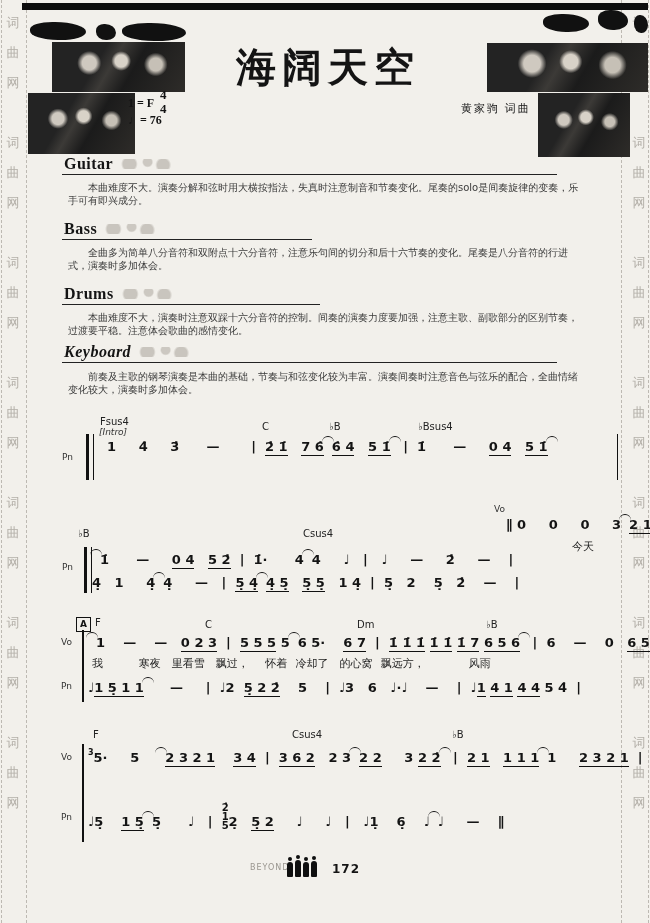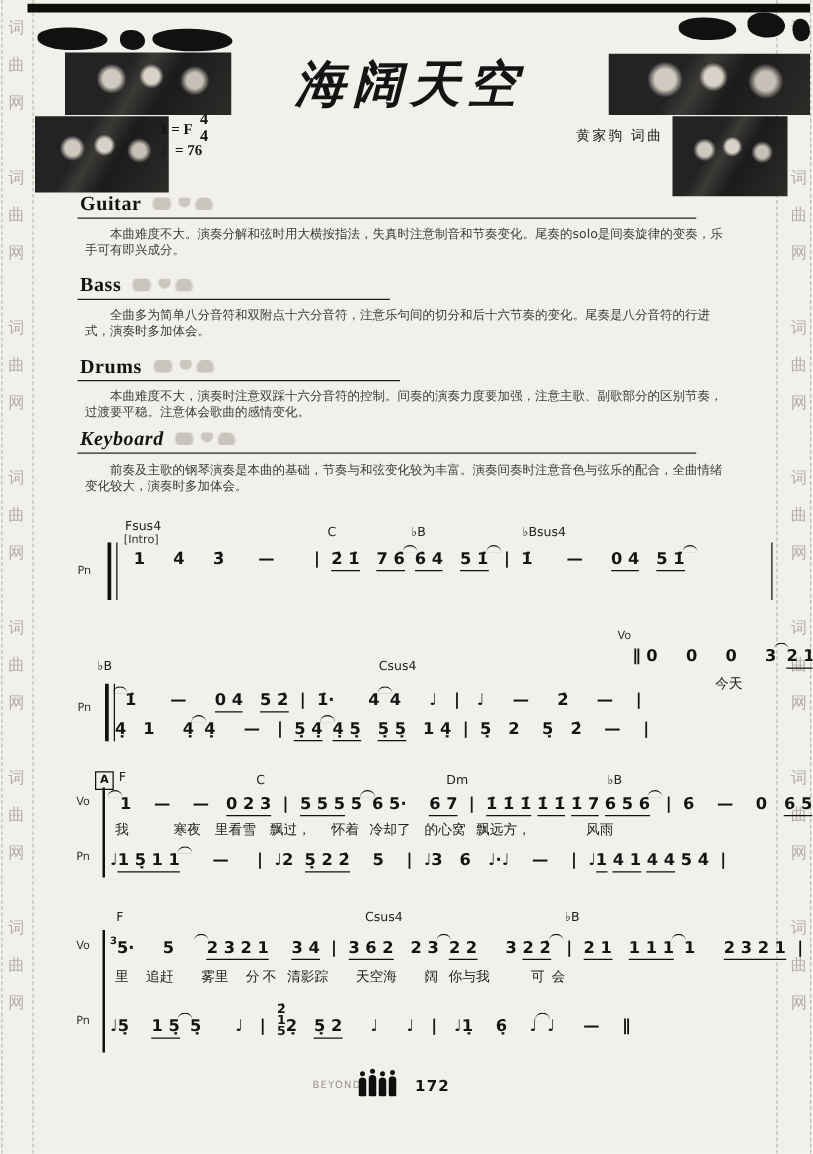--- a/index.html
+++ b/index.html
@@ -20,21 +20,21 @@
   
   .photo{background:
       radial-gradient(circle at 28% 42%, #cfc9c0 0 7%, rgba(0,0,0,0) 12%),
       radial-gradient(circle at 52% 38%, #d8d2c8 0 8%, rgba(0,0,0,0) 13%),
       radial-gradient(circle at 78% 45%, #c6c0b6 0 6%, rgba(0,0,0,0) 11%),
       linear-gradient(120deg, #232323 0 35%, #3c3a37 45%, #1b1b1b 60%, #2e2c29 100%);}
   .blob{background:#111;border-radius:40% 55% 45% 50%;}
 
   
   .title{left:228px;top:40px;width:200px;text-align:center;font-size:40px;font-weight:bold;
-         font-style:italic;letter-spacing:6px;white-space:nowrap;}
+         letter-spacing:6px;white-space:nowrap;}
   .keyline{font-size:12px;font-weight:bold;font-family:"Liberation Serif",serif;}
   .meter{left:160px;top:88px;font-size:13px;font-weight:bold;line-height:14px;text-align:center;}
   .credit{left:461px;top:101px;font-size:11px;letter-spacing:2px;}
 
   
   .sec-head{font-family:"Liberation Serif",serif;font-size:16px;font-weight:bold;letter-spacing:.5px;}
   .sec-rule{border-bottom:1.6px solid #222;height:0;}
   .sec-spark{display:inline-block;width:52px;height:10px;margin-left:6px;
      background:radial-gradient(circle at 20% 50%, #c9c5be 0 15%, rgba(0,0,0,0) 20%),
                 radial-gradient(circle at 55% 30%, #ccc8c1 0 14%, rgba(0,0,0,0) 19%),
@@ -163,21 +163,21 @@
 
   <div class="abs sec-head" style="left:64px;top:285px;"><span>Drums</span><span class="sec-spark"></span></div>
   <div class="abs sec-rule" style="left:62px;top:304px;width:258px;"></div>
   <div class="abs para" style="left:68px;top:311px;">本曲难度不大，演奏时注意双踩十六分音符的控制。间奏的演奏力度要加强，注意主歌、副歌部分的区别节奏，过渡要平稳。注意体会歌曲的感情变化。</div>
 
   <div class="abs sec-head" style="left:64px;top:343px;font-style:italic;"><span>Keyboard</span><span class="sec-spark"></span></div>
   <div class="abs sec-rule" style="left:62px;top:362px;width:495px;"></div>
   <div class="abs para" style="left:68px;top:370px;">前奏及主歌的钢琴演奏是本曲的基础，节奏与和弦变化较为丰富。演奏间奏时注意音色与弦乐的配合，全曲情绪变化较大，演奏时多加体会。</div>
 
   <div class="chord" style="left:100px;top:416px;">Fsus4</div>
-  <div class="introlab" style="left:99px;top:427px;">[Intro]</div>
+  <div class="introlab" style="left:99px;top:427px;font-style:italic;">[Intro]</div>
   <div class="chord" style="left:262px;top:421px;">C</div>
   <div class="chord" style="left:329px;top:421px;">♭B</div>
   <div class="chord" style="left:418px;top:421px;">♭Bsus4</div>
   <div class="part" style="left:62px;top:452px;">Pn</div>
   <div class="sysbar" style="left:86px;top:434px;height:46px;"></div>
   <div class="endbar" style="left:617px;top:434px;height:46px;"></div>
   <div class="abs notes" style="left:107px;top:436px;">1     4̇     3̇      —       |  <u>2̇ 1̇</u>   <u>7 6̇</u><i></i><u>6̇ 4</u>   <u>5 1̇</u><i></i> |  1̇      —     <u>0 4</u>   <u>5 1̇</u><i></i></div>
 
   <div class="part" style="left:494px;top:504px;">Vo</div>
   <div class="abs notes" style="left:506px;top:514px;">∥ 0     0     0     3<i></i><u>2 1</u> |</div>
@@ -200,21 +200,20 @@
   <div class="lyr" style="left:92px;top:656px;">我             寒夜    里看雪    飘过，      怀着   冷却了    的心窝   飘远方，                风雨</div>
   <div class="part" style="left:61px;top:681px;">Pn</div>
   <div class="abs notes" style="left:88px;top:677px;">♩<u>1 5̣ 1 1</u><i></i>    —     |  ♩2  <u>5̣ 2 2̇</u>    5    |  ♩3   6   ♩·♩    —    |  ♩<u>1</u> <u>4 1</u> <u>4 4</u> 5 4̇  |</div>
 
   <div class="chord" style="left:93px;top:729px;">F</div>
   <div class="chord" style="left:292px;top:729px;">Csus4</div>
   <div class="chord" style="left:452px;top:729px;">♭B</div>
   <div class="part" style="left:61px;top:752px;">Vo</div>
   <div class="bracket" style="left:82px;top:744px;height:98px;"></div>
   <div class="abs notes" style="left:88px;top:747px;"><small>3</small>5·     5    <i></i><u>2 3 2 1</u>    <u>3 4</u>  |  <u>3 6 2</u>   2 3<i></i><u>2 2</u>     3 <u>2 2̇</u><i></i> |  <u>2 1</u>   <u>1 1 1</u><i></i>1     <u>2 3 2 1</u>  |</div>
-  <div class="lyr" style="left:92px;top:774px;">里     追赶        雾里     分 不   清影踪        天空海        阔   你与我            可  会</div>
   <div class="part" style="left:61px;top:812px;">Pn</div>
   <div class="abs notes" style="left:88px;top:803px;">♩5̣    <u>1 5̣</u><i></i>5̣      ♩   |  <span class="stk">2̇<br>1<br>5</span>2̣   <u>5̣ 2</u>     ♩     ♩   |   ♩1̣    6̣    ♩<i></i>♩     —    ∥</div>
 
   <div class="logo-bg" style="left:250px;top:863px;">BEYOND</div>
   <div class="abs" style="left:286px;top:860px;">
     <span class="fig"></span><span class="fig" style="height:17px;"></span><span class="fig"></span><span class="fig" style="height:16px;"></span>
   </div>
   <div class="abs pageno" style="left:332px;top:862px;">172</div>
 
 </div>

